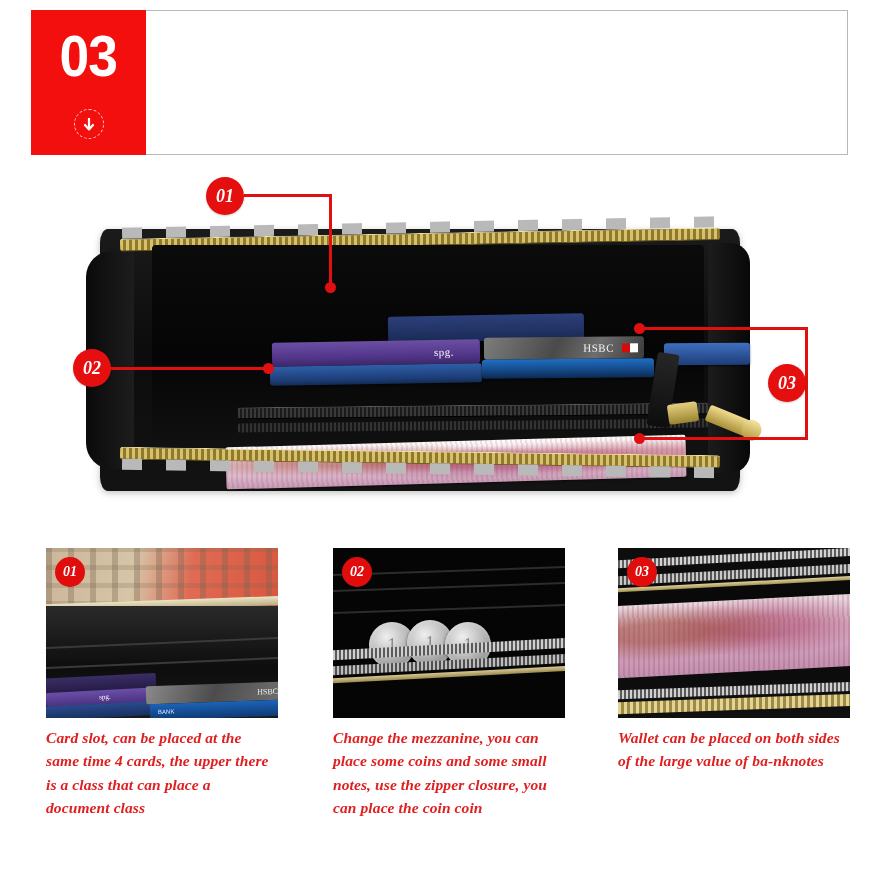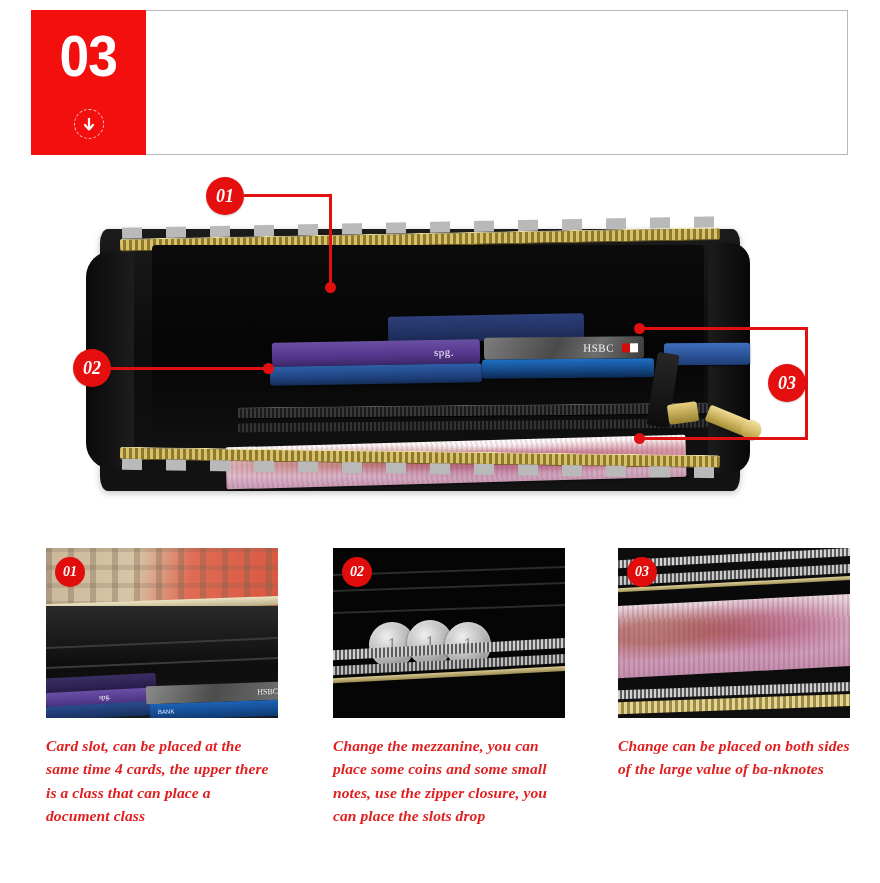--- a/index.html
+++ b/index.html
@@ -289,21 +289,21 @@
   }
   .panel-badge {
     position: absolute; left: 9px; top: 9px;
     width: 30px; height: 30px; border-radius: 50%;
     background: #e10d0d; color:#fff;
     display:flex; align-items:center; justify-content:center;
     font-family:"Liberation Serif",serif; font-style:italic;
     font-weight:bold; font-size:14px; z-index:4;
   }
   .panel-caption {
-    margin-top: 16px;
+    margin-top: 8px;
     color: #e02020;
     font-family: "Liberation Serif", serif;
     font-style: italic;
     font-weight: bold;
     font-size: 15.5px;
     line-height: 1.5;
     letter-spacing: .1px;
   }
 
   
@@ -540,33 +540,33 @@
         <div class="coin coin-1"></div>
         <div class="coin coin-2"></div>
         <div class="coin coin-3"></div>
         <div class="p2-zip"></div>
         <div class="p2-zip2"></div>
         <div class="p2-gold"></div>
         <div class="panel-badge">
           <span>02</span>
         </div>
       </div>
-      <div class="panel-caption">Change the mezzanine, you can place some coins and some small notes, use the zipper closure, you can place the slots drop</div>
+      <div class="panel-caption">Change the mezzanine, you can place some coins and some small notes, use the zipper closure, you can place the coin coin</div>
     </div>
 
     <div class="panel panel-3">
       <div class="panel-img">
         <div class="p3-bg"></div>
         <div class="p3-zip-a"></div>
         <div class="p3-zip-b"></div>
         <div class="p3-gold-a"></div>
         <div class="p3-notes"></div>
         <div class="p3-zip-c"></div>
         <div class="p3-gold-b"></div>
         <div class="panel-badge">
           <span>03</span>
         </div>
       </div>
-      <div class="panel-caption">Change can be placed on both sides of the large value of ba-nknotes</div>
+      <div class="panel-caption">Wallet can be placed on both sides of the large value of ba-nknotes</div>
     </div>
 
   </div>
 </div>
 
 </body></html>

